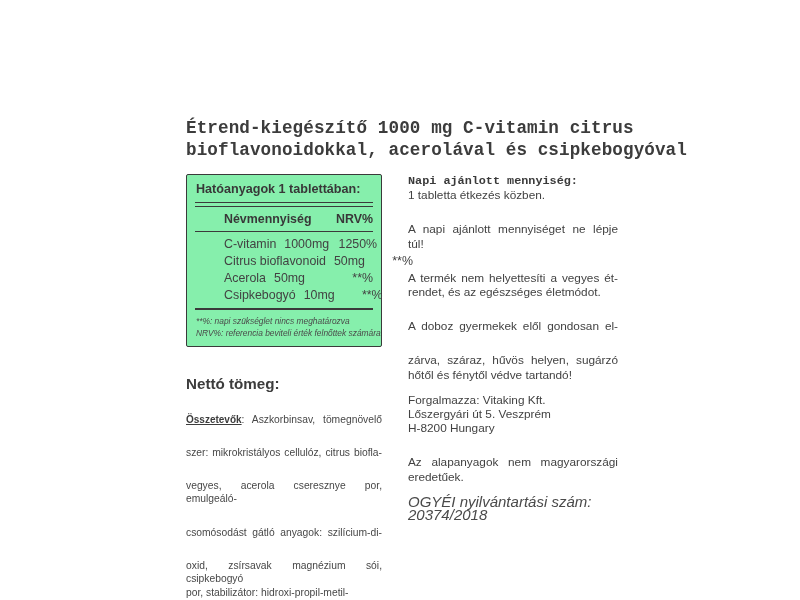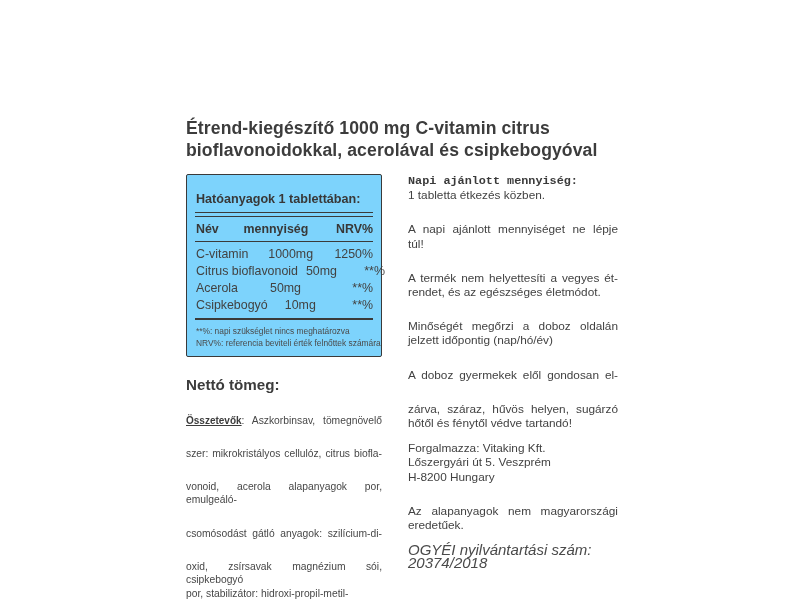--- a/index.html
+++ b/index.html
@@ -4,42 +4,42 @@
 <style>
   html, body { margin:0; padding:0; }
   body {
     width:800px; height:600px; background:#ffffff; overflow:hidden;
     font-family:"Liberation Sans", sans-serif; color:#424242;
     -webkit-font-smoothing:antialiased;
   }
   .label-sheet { position:absolute; left:186px; top:117px; width:432px; }
 
   .product-title { font-weight:bold; font-size:17.6px; line-height:22px; letter-spacing:0.1px; color:#3c3c3c; }
-  .product-title .jline { white-space:nowrap; }
+  .product-title .jline { white-space:nowrap;font-family:Liberation Mono, monospace; }
 
   .columns { display:flex; margin-top:13px; }
   .col-left { width:196px; flex:none; }
   .col-right { flex:1; margin-left:26px; font-size:11.8px; line-height:14.2px; }
 
   
-  .facts { border:1.5px solid #3a3a3a; border-radius:2px; padding:16px 8px 6px 8px; background:#7dd3fc; box-sizing:border-box; }
+  .facts { border:1.5px solid #3a3a3a; border-radius:2px; padding:6px 8px 6px 8px; background:#86efac; box-sizing:border-box; }
   .facts-title { font-weight:bold; font-size:12.6px; line-height:15px; padding:1px 0 5px 1px; white-space:nowrap; color:#383838; }
   .double-rule { height:2.5px; border-top:1.2px solid #3a3a3a; border-bottom:1.2px solid #3a3a3a; }
   .facts-header { display:flex; font-weight:bold; font-size:12.4px; line-height:15px; padding:5px 0 4px 1px; color:#383838; }
   .header-rule { border-top:1.6px solid #3a3a3a; }
   .facts-rows { padding:4px 0 2px 1px; font-size:12.4px; }
   .frow { display:flex; line-height:17px;gap:8px; }
-  .c-name { flex:none; white-space:nowrap; }
-  .c-amt  { flex:1; text-align:center; white-space:nowrap; }
+  .c-name { flex:none; white-space:nowrap;margin-left:28px; }
+  .c-amt  { flex:1; text-align:left; white-space:nowrap; }
   .c-nrv  { flex:none; width:40px; text-align:right; white-space:nowrap; }
   .bottom-rule { border-top:2px solid #3a3a3a; margin-top:2px; }
-  .facts-footnotes { padding:5px 0 0 1px; font-size:8.4px; line-height:12.5px; white-space:nowrap; color:#4a4a4a; }
+  .facts-footnotes { padding:5px 0 0 1px; font-size:8.4px; line-height:12.5px; white-space:nowrap; color:#4a4a4a;font-style:italic; }
 
   
-  .net { margin-top:18px; font-weight:bold; color:#3c3c3c; }
+  .net { margin-top:27px; font-weight:bold; color:#3c3c3c; }
   .net-label { font-size:15.2px; line-height:19px; }
   .net-value { font-size:16.6px; line-height:22px; }
 
   
   .ingredients { margin-top:10px; font-size:10.3px; line-height:13.3px; color:#474747; }
   .ingredients b { font-size:10px; color:#3c3c3c;text-decoration:underline; }
 
   
   .jline.just { text-align:justify; text-align-last:justify;margin-top:20px; }
 
@@ -100,44 +100,40 @@
           </div>
       </div>
 
       <div class="net">
         <div class="net-label">Nettó tömeg:</div>
       </div>
 
       <div class="ingredients">
           <div class="jline just"><b>Összetevők</b><span>: Aszkorbinsav, tömegnövelő</span></div>
           <div class="jline just">szer: mikrokristályos cellulóz, citrus biofla-</div>
-          <div class="jline just">vonoid, acerola alapanyagok por, emulgeáló-</div>
+          <div class="jline just">vegyes, acerola cseresznye por, emulgeáló-</div>
           <div class="jline just">csomósodást gátló anyagok: szilícium-di-</div>
           <div class="jline just">oxid, zsírsavak magnézium sói, csipkebogyó</div>
           <div class="jline">por, stabilizátor: hidroxi-propil-metil-cellulóz.</div>
         </div>
 
     </div>
 
     <div class="col-right">
         <div class="rpara">
           <div class="jline bold">Napi ajánlott mennyiség:</div>
           <div class="jline">1 tabletta étkezés közben.</div>
         </div>
         <div class="rpara">
           <div class="jline just">A napi ajánlott mennyiséget ne lépje</div>
           <div class="jline">túl!</div>
         </div>
         <div class="rpara">
           <div class="jline just">A termék nem helyettesíti a vegyes ét-</div>
           <div class="jline">rendet, és az egészséges életmódot.</div>
-        </div>
-        <div class="rpara">
-          <div class="jline just">Minőségét megőrzi a doboz oldalán</div>
-          <div class="jline">jelzett időpontig (nap/hó/év)</div>
         </div>
         <div class="rpara">
           <div class="jline just">A doboz gyermekek elől gondosan el-</div>
           <div class="jline just">zárva, száraz, hűvös helyen, sugárzó</div>
           <div class="jline">hőtől és fénytől védve tartandó!</div>
         </div>
         <div class="rpara">
           <div class="jline">Forgalmazza: Vitaking Kft.</div>
           <div class="jline">Lőszergyári út 5. Veszprém</div>
           <div class="jline">H-8200 Hungary</div>

